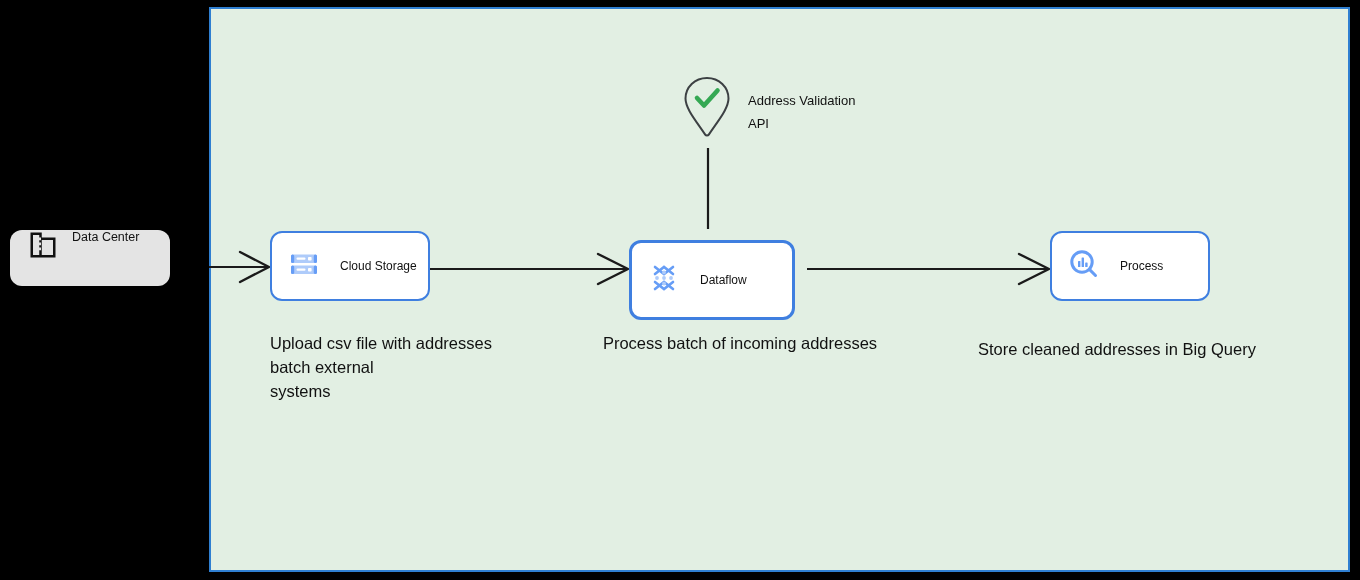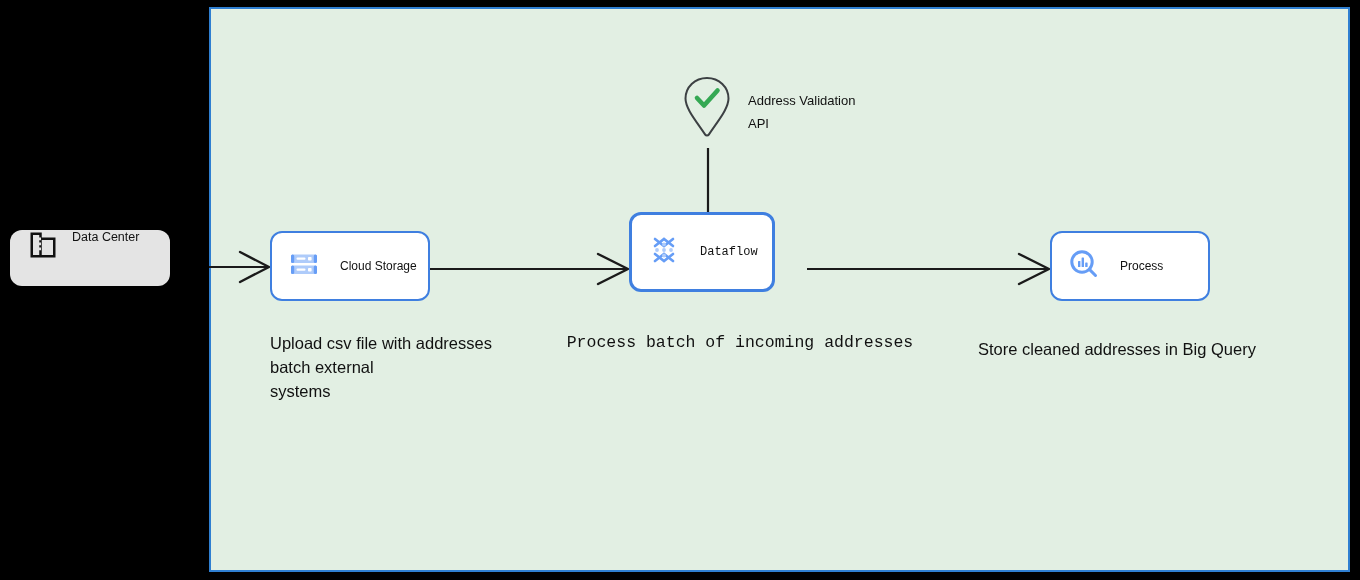--- a/index.html
+++ b/index.html
@@ -64,32 +64,32 @@
     border-color: #3f7fe0;
   }
   .gcp-node .node-label {
     font-size: 12px;
     color: #111111;
     margin-left: 20px;
     white-space: nowrap;
   }
 
   #cloud-storage-node { left: 270px; top: 231px; width: 160px; height: 70px; }
-  #dataflow-node      { left: 629px; top: 212px; width: 146px; height: 80px; font-family: Liberation Mono, monospace; }
+  #dataflow-node      { left: 629px; top: 240px; width: 166px; height: 80px; }
   #bigquery-node      { left: 1050px; top: 231px; width: 160px; height: 70px; }
 
   
   .caption {
     font-size: 16.5px;
     color: #111111;
     line-height: 24px;
     white-space: pre-line;
   }
   #caption-upload   { left: 270px; top: 331px; width: 230px; text-align: left; }
-  #caption-process  { left: 560px; top: 331px; width: 360px; text-align: center; font-family: Liberation Mono, monospace; }
+  #caption-process  { left: 560px; top: 331px; width: 360px; text-align: center; }
   #caption-store    { left: 978px; top: 337px; width: 360px; text-align: left; }
 
   
   #address-api-marker { left: 683px; top: 76px; width: 48px; height: 62px; }
   #address-api-label {
     left: 748px; top: 89px;
     font-size: 13px;
     color: #111111;
     line-height: 23px;
     white-space: pre-line;

